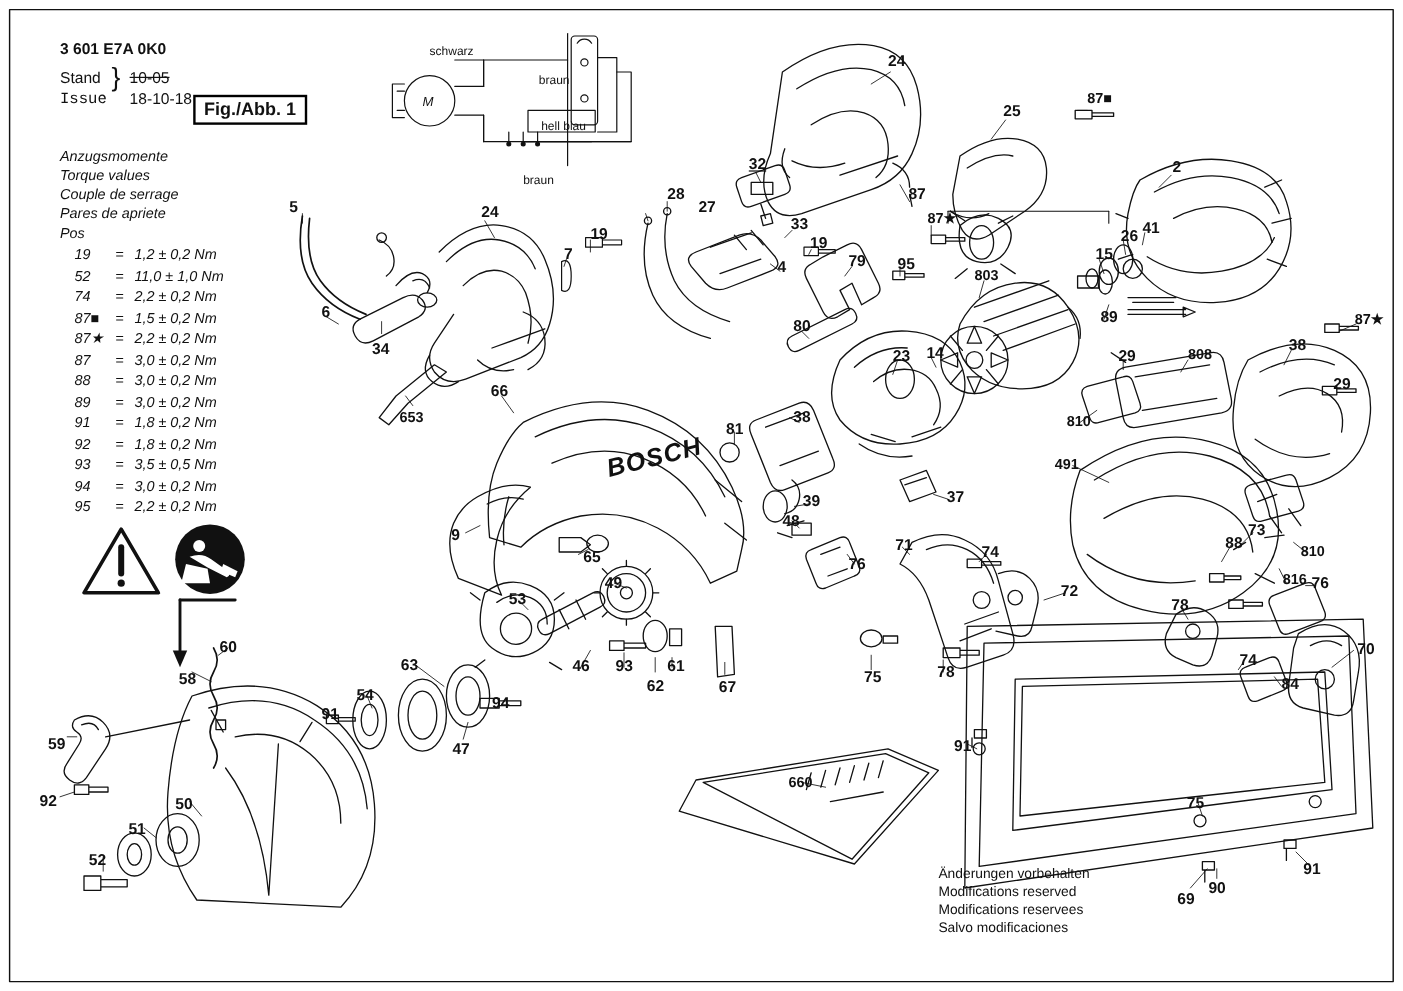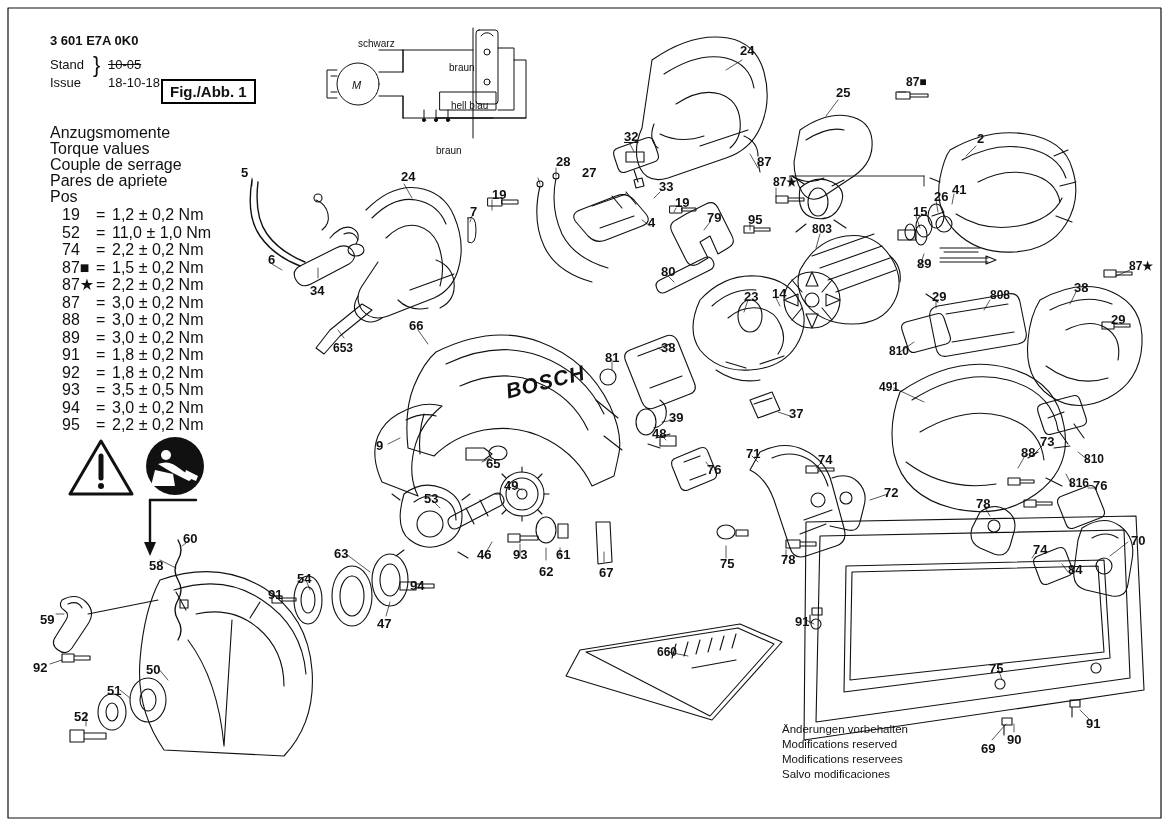--- a/index.html
+++ b/index.html
@@ -1,38 +1,38 @@
 <!DOCTYPE html>
 <html><head>
 <meta charset="utf-8">
 <style>
   html,body{margin:0;padding:0;background:#ffffff;}
   body{font-family:"Liberation Sans", sans-serif;color:#111;}
   #page{position:relative;width:1169px;height:826px;overflow:hidden;background:#fff;}
   .txt{position:absolute;white-space:pre;line-height:1.15;}
   .hdr{font-size:13px;}
-  .small{font-size:16px;}
+  .small{font-size:12px;font-style:italic;}
   .tiny{font-size:10px;}
   .num{font-size:13px;font-weight:bold;}
   .numsm{font-size:12px;font-weight:bold;}
   .figbox{position:absolute;border:2px solid #000;padding:2px 7px;font-weight:bold;font-size:15px;background:#fff;}
   .strike{text-decoration:line-through;}
   .brace{position:absolute;font-size:22px;}
   svg{position:absolute;left:0;top:0;}
   .foot{position:absolute;font-size:11.5px;line-height:1.35;}
   .bosch{position:absolute;font-style:italic;font-weight:bold;font-size:21px;letter-spacing:1px;color:#111;transform:rotate(-14deg);}
 </style>
 </head>
 <body>
 
 <div id="page">
 
   <div class="txt hdr" style="left:50px;top:34px;font-weight:bold;">3 601 E7A 0K0</div>
   <div class="txt hdr" style="left:50px;top:58px;">Stand</div>
-  <div class="txt hdr" style="left:50px;top:76px;">Issue</div>
+  <div class="txt hdr" style="left:50px;top:76px;font-family:Liberation Mono, monospace;">Issue</div>
   <div class="brace" style="left:93px;top:52px;">}</div>
   <div class="txt hdr strike" style="left:108px;top:58px;">10-05</div>
   <div class="txt hdr" style="left:108px;top:76px;">18-10-18</div>
   <div class="figbox" style="left:161px;top:79px;">Fig./Abb. 1</div>
 
   <div class="txt small" style="left:50px;top:124px;">Anzugsmomente</div>
   <div class="txt small" style="left:50px;top:140px;">Torque values</div>
   <div class="txt small" style="left:50px;top:156px;">Couple de serrage</div>
   <div class="txt small" style="left:50px;top:172px;">Pares de apriete</div>
   <div class="txt small" style="left:50px;top:188px;">Pos</div>

